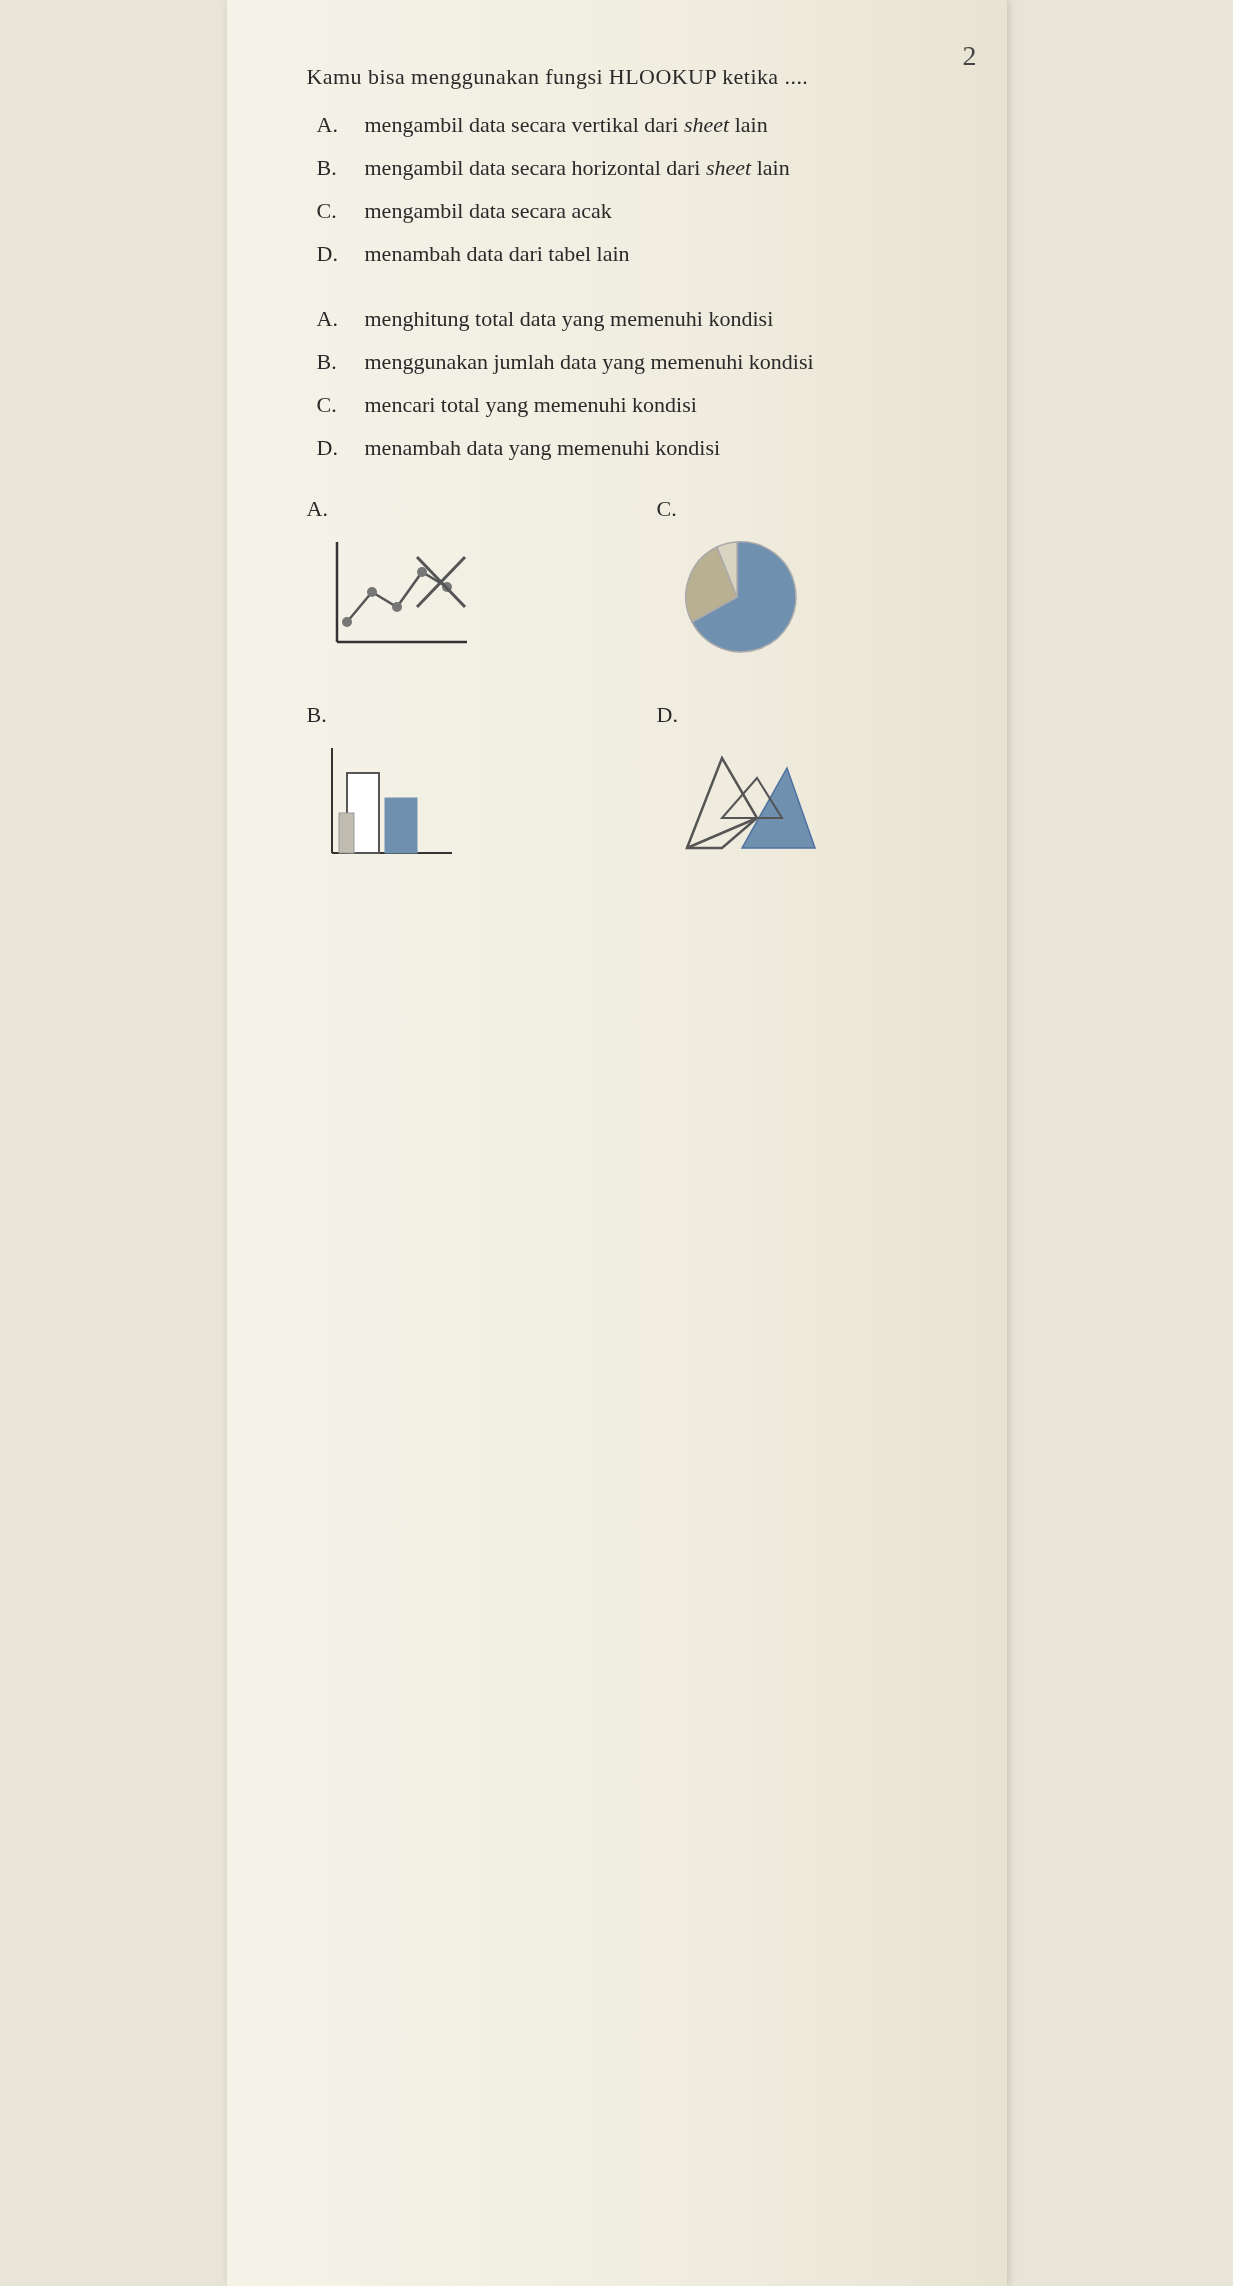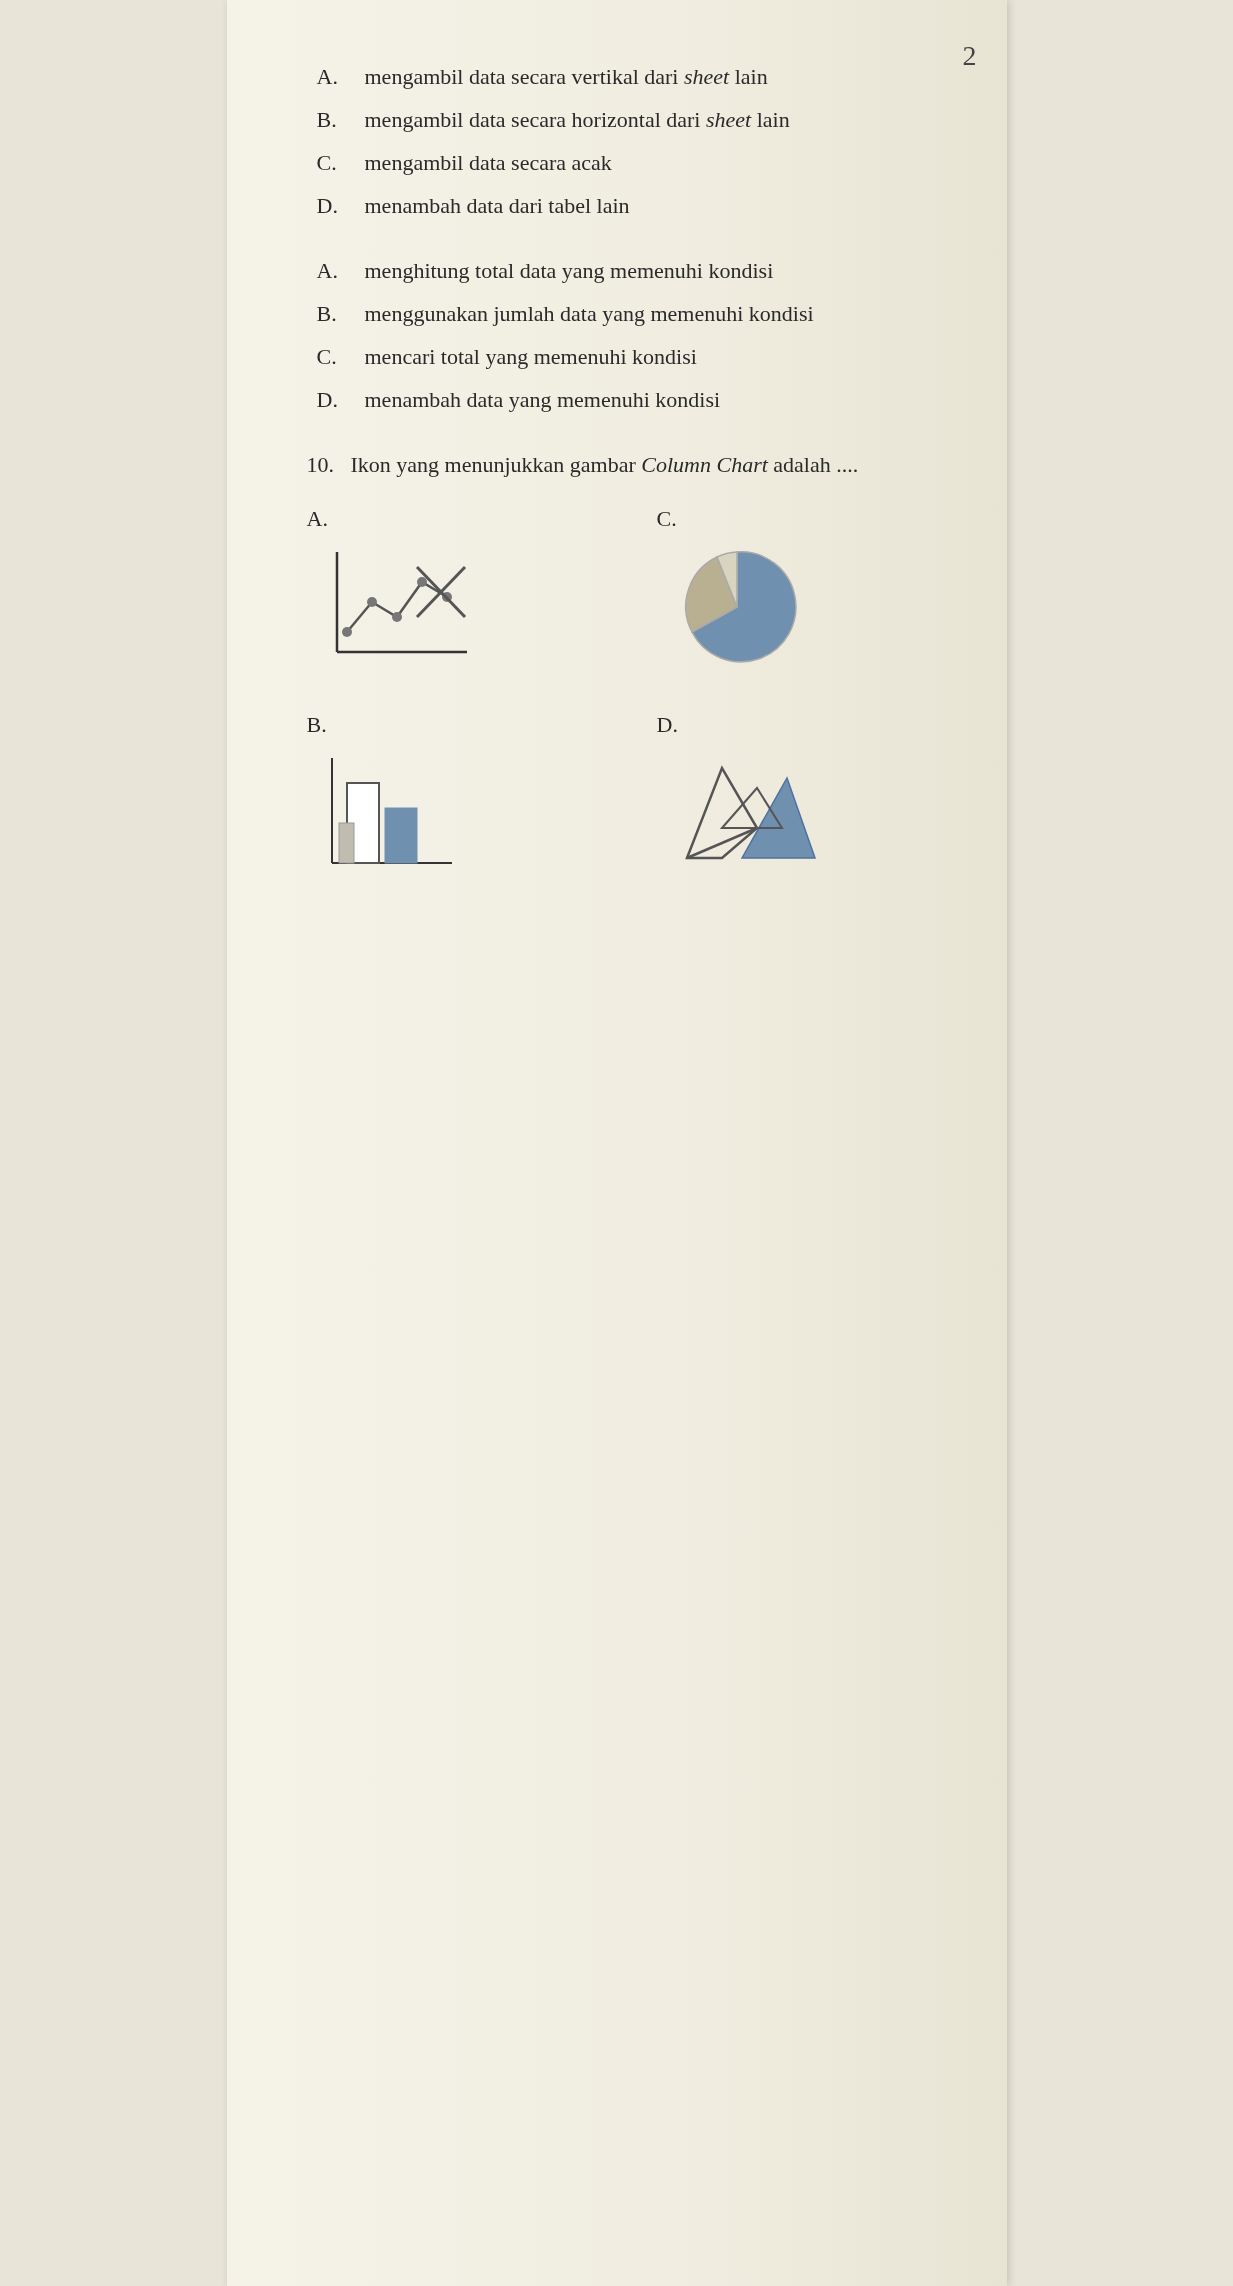--- a/index.html
+++ b/index.html
@@ -137,20 +137,23 @@
       height: 130px;
     }
   </style>
 </head>
 <body>
 
 <div class="page">
   <div class="page-number">2</div>
 
   <div class="question-block">
+    <div class="question-text">
+      Kamu bisa menggunakan fungsi HLOOKUP ketika ....
+    </div>
     <div class="options">
       <div class="option">
         <span class="option-letter">A.</span>
         <span class="option-text">mengambil data secara vertikal dari <em>sheet</em> lain</span>
       </div>
       <div class="option">
         <span class="option-letter">B.</span>
         <span class="option-text">mengambil data secara horizontal dari <em>sheet</em> lain</span>
       </div>
       <div class="option">
@@ -179,24 +182,20 @@
         <span class="option-text">mencari total yang memenuhi kondisi</span>
       </div>
       <div class="option">
         <span class="option-letter">D.</span>
         <span class="option-text">menambah data yang memenuhi kondisi</span>
       </div>
     </div>
   </div>
 
   <div class="question-block charts-section">
-    <div class="chart-question-text">
-      <span class="question-number">10.</span>
-      &nbsp; Ikon yang menunjukkan gambar <em>Column Chart</em> adalah ....
-    </div>
 
     <div class="charts-grid">
 
       <div class="chart-option">
         <span class="chart-label">A.</span>
         <div class="chart-image chart-a">
           <svg viewBox="0 0 160 130" xmlns="http://www.w3.org/2000/svg">
 
             <line x1="20" y1="110" x2="150" y2="110" stroke="#333" stroke-width="2.5"></line>
             <line x1="20" y1="10" x2="20" y2="110" stroke="#333" stroke-width="2.5"></line>

